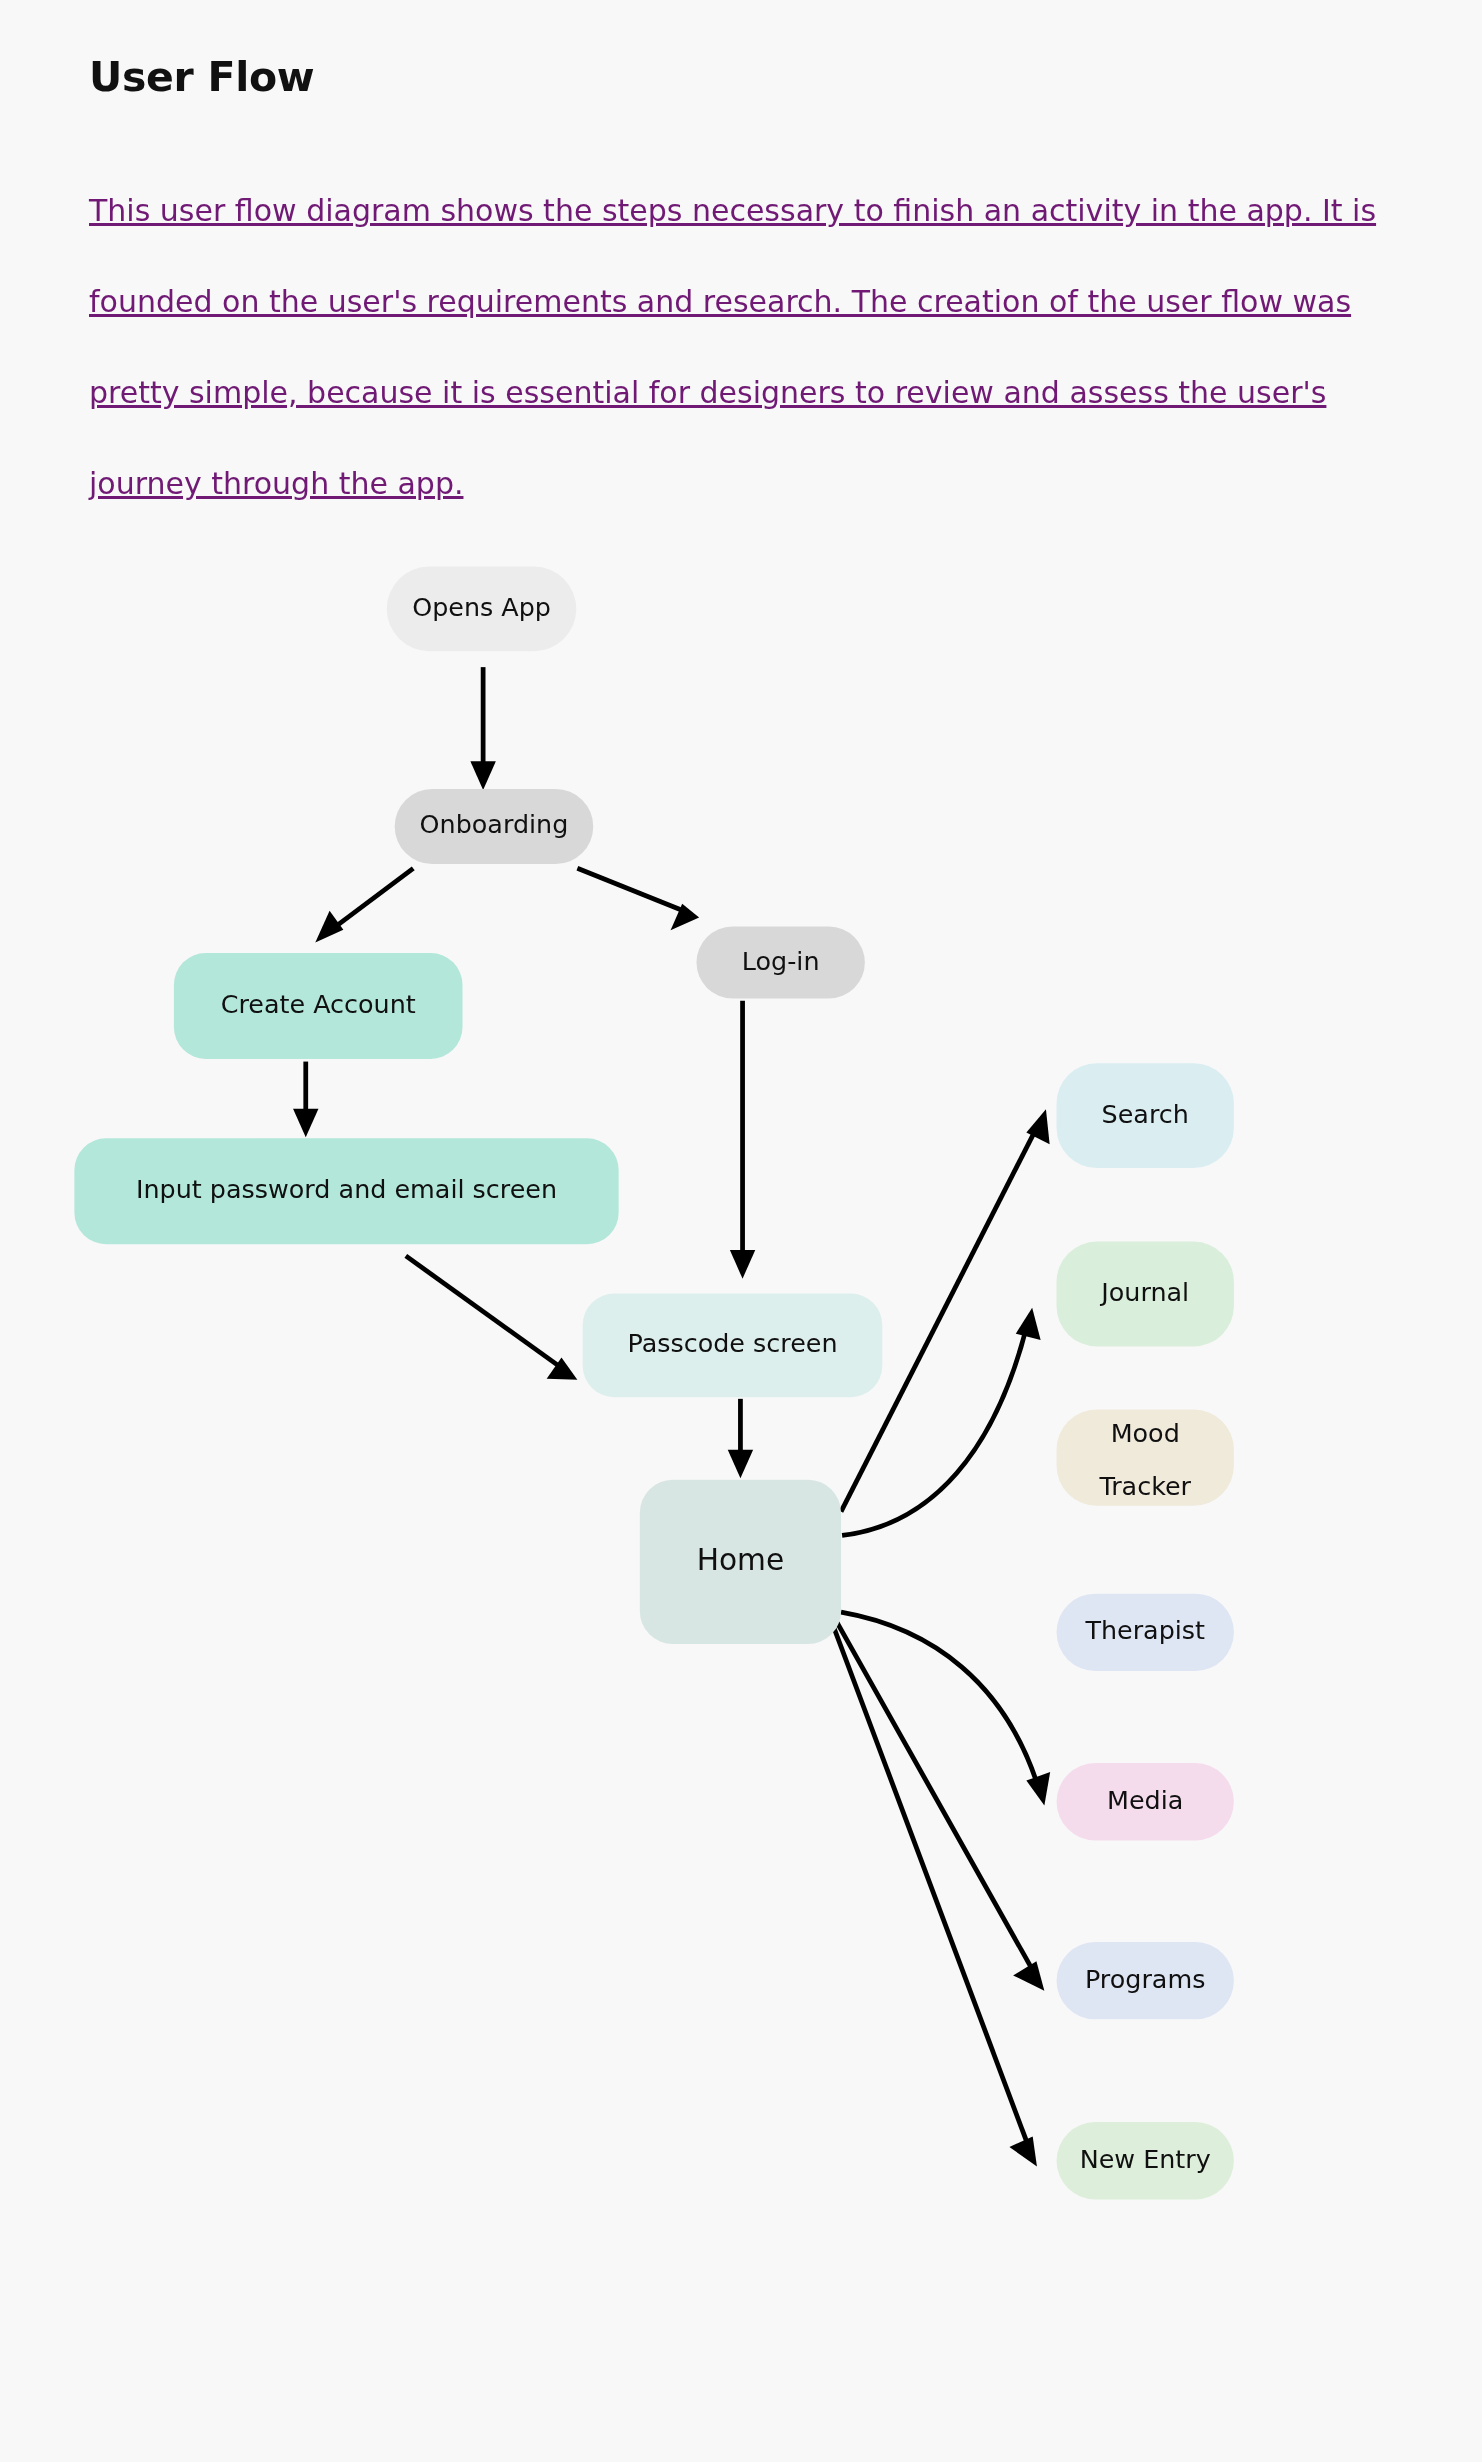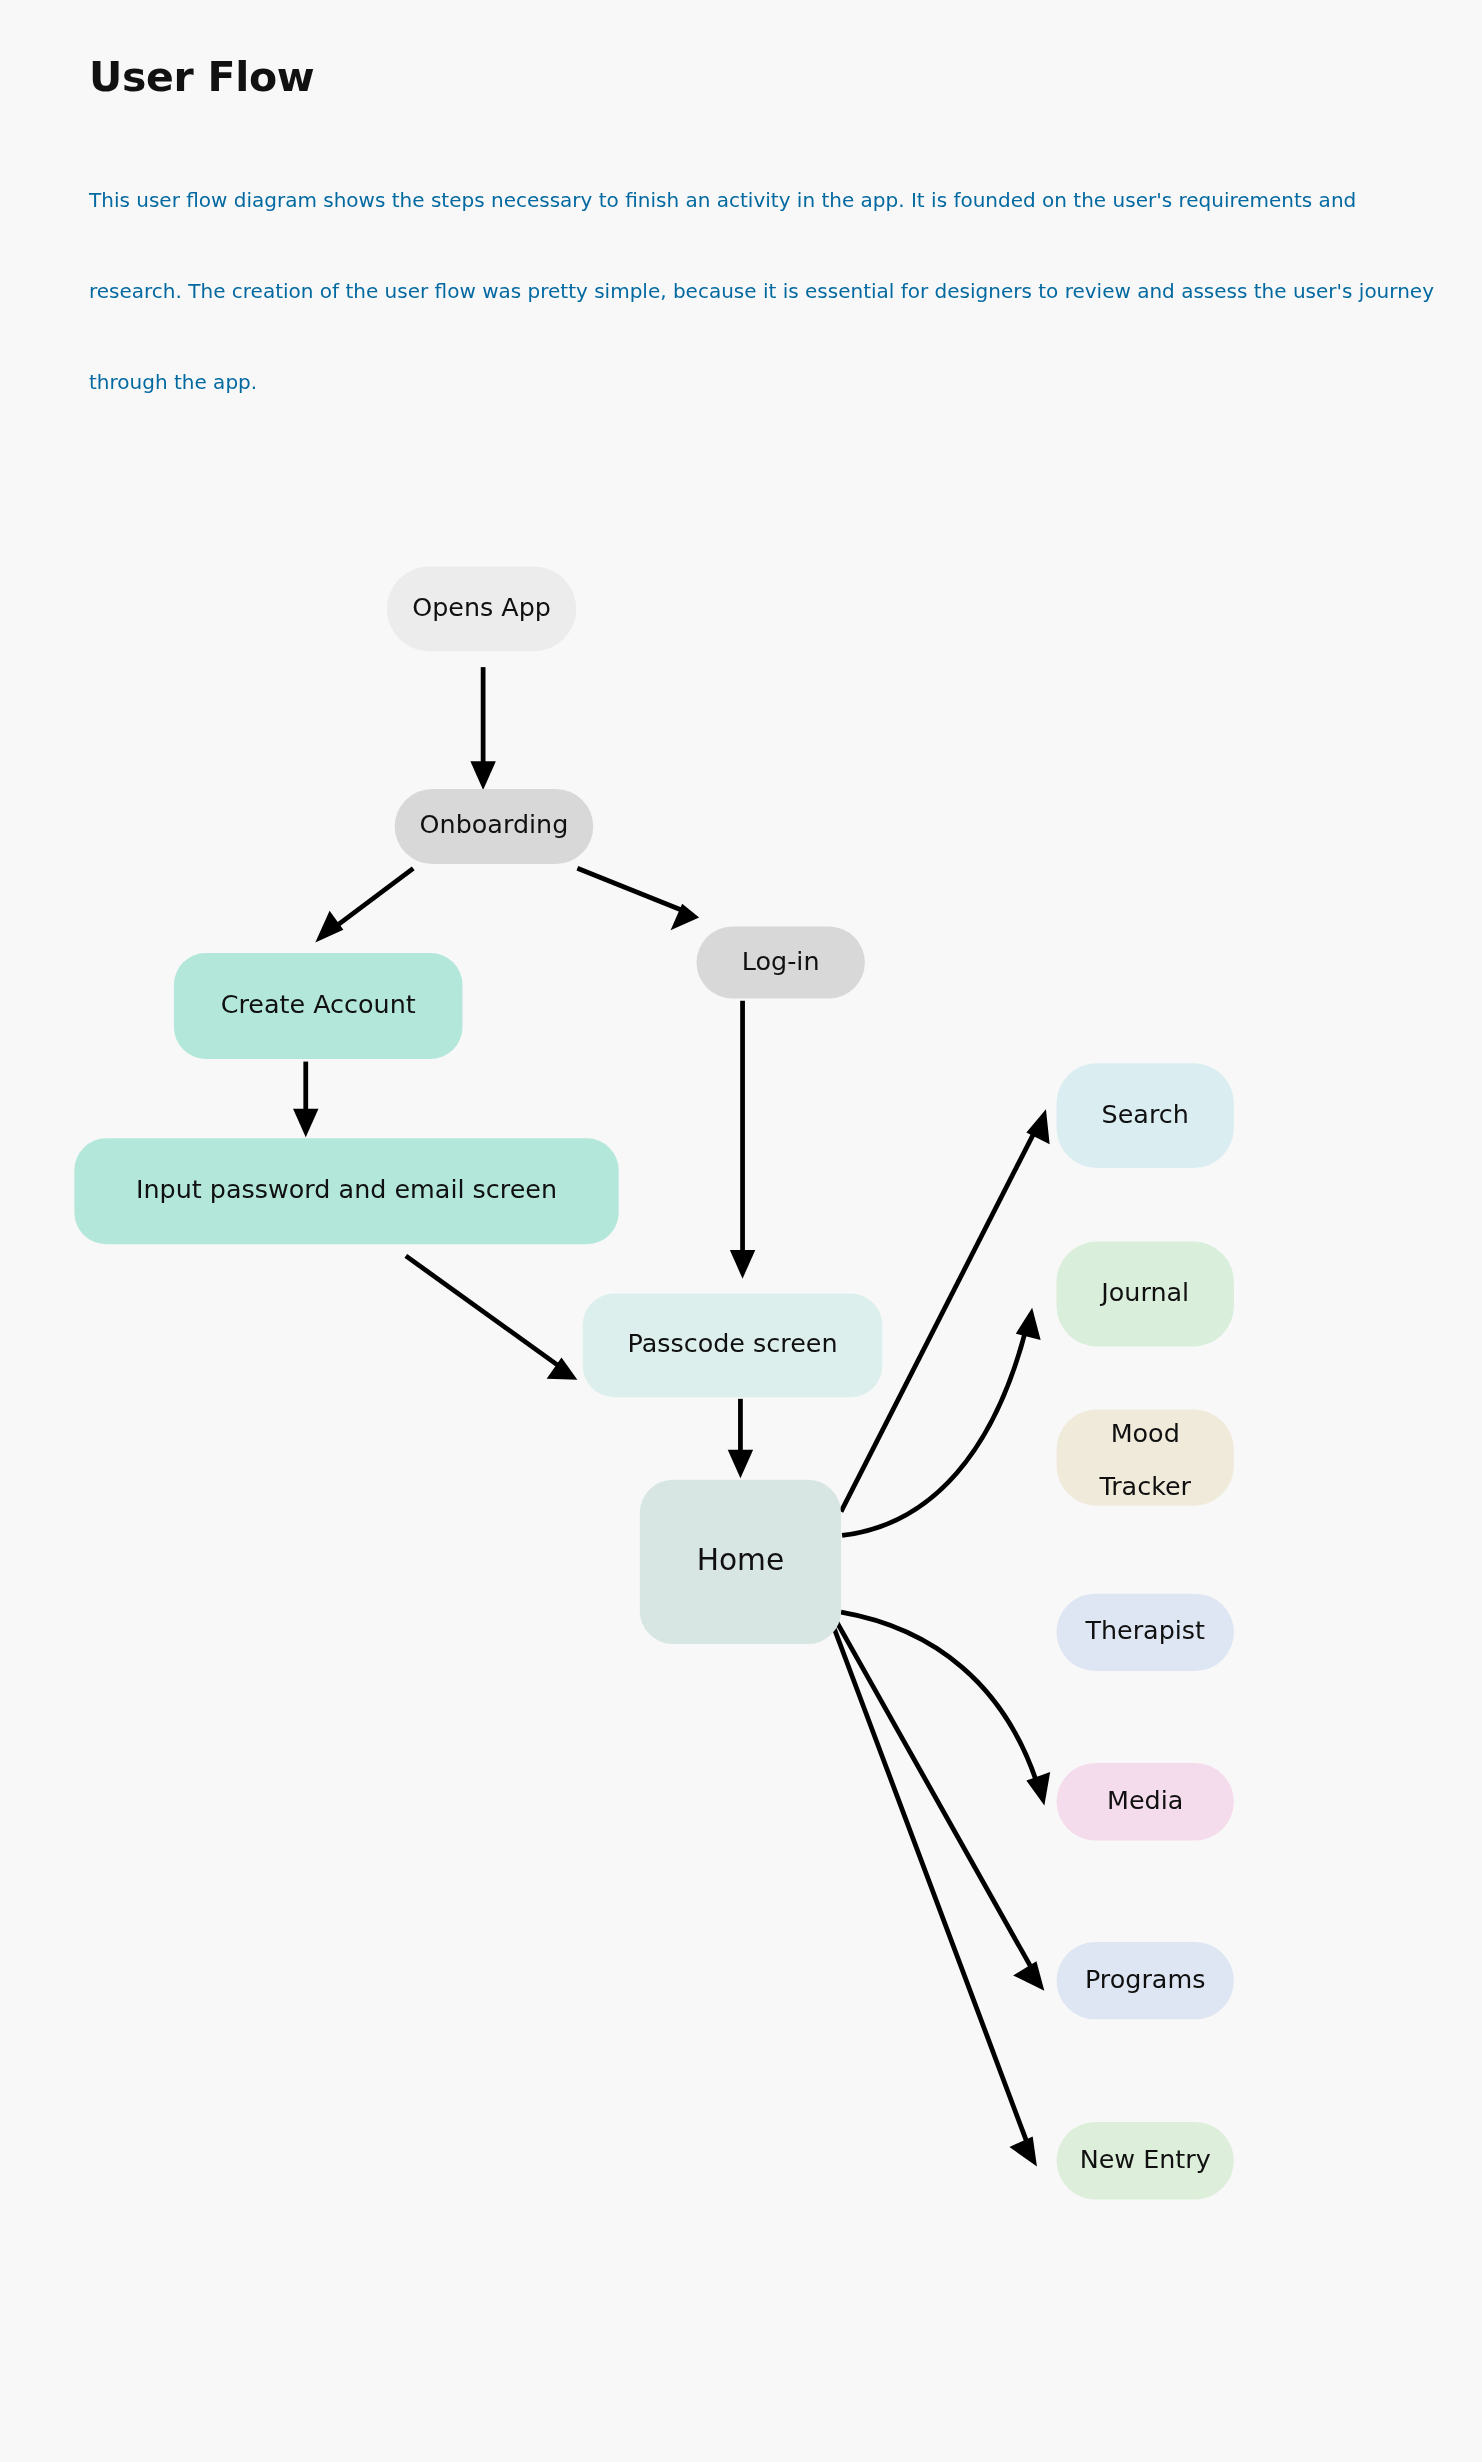--- a/index.html
+++ b/index.html
@@ -28,25 +28,26 @@
     font-weight: 700;
     color: #111111;
     letter-spacing: -0.3px;
     font-family: "DejaVu Sans", sans-serif;
   }
   .intro {
     position: absolute;
     left: 89px;
     top: 135px;
     width: 1356px;
-    font-size: 20px;
+    font-size: 30px;
     line-height: 91px;
-    color: #0369a1;
+    color: #701a75;
     font-family: "DejaVu Sans", sans-serif;
     font-weight: 400;
+    text-decoration: underline;
   }
   .diagram-wrap {
     position: absolute;
     left: 0;
     top: 0;
     width: 1483px;
     height: 2462px;
     text-decoration: underline;
   }
   svg.flow {

